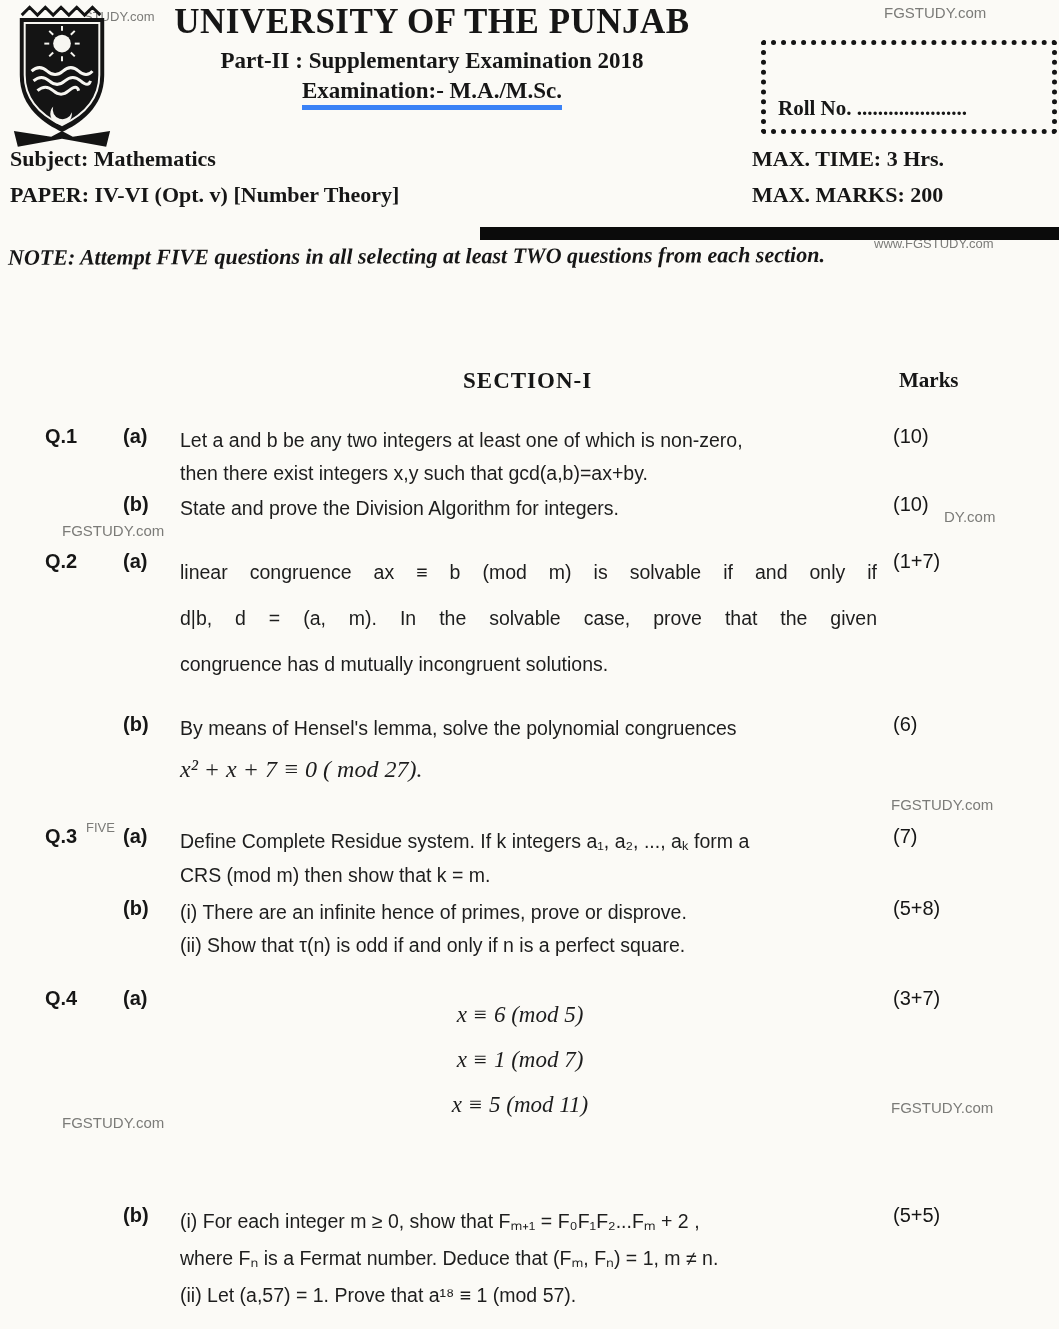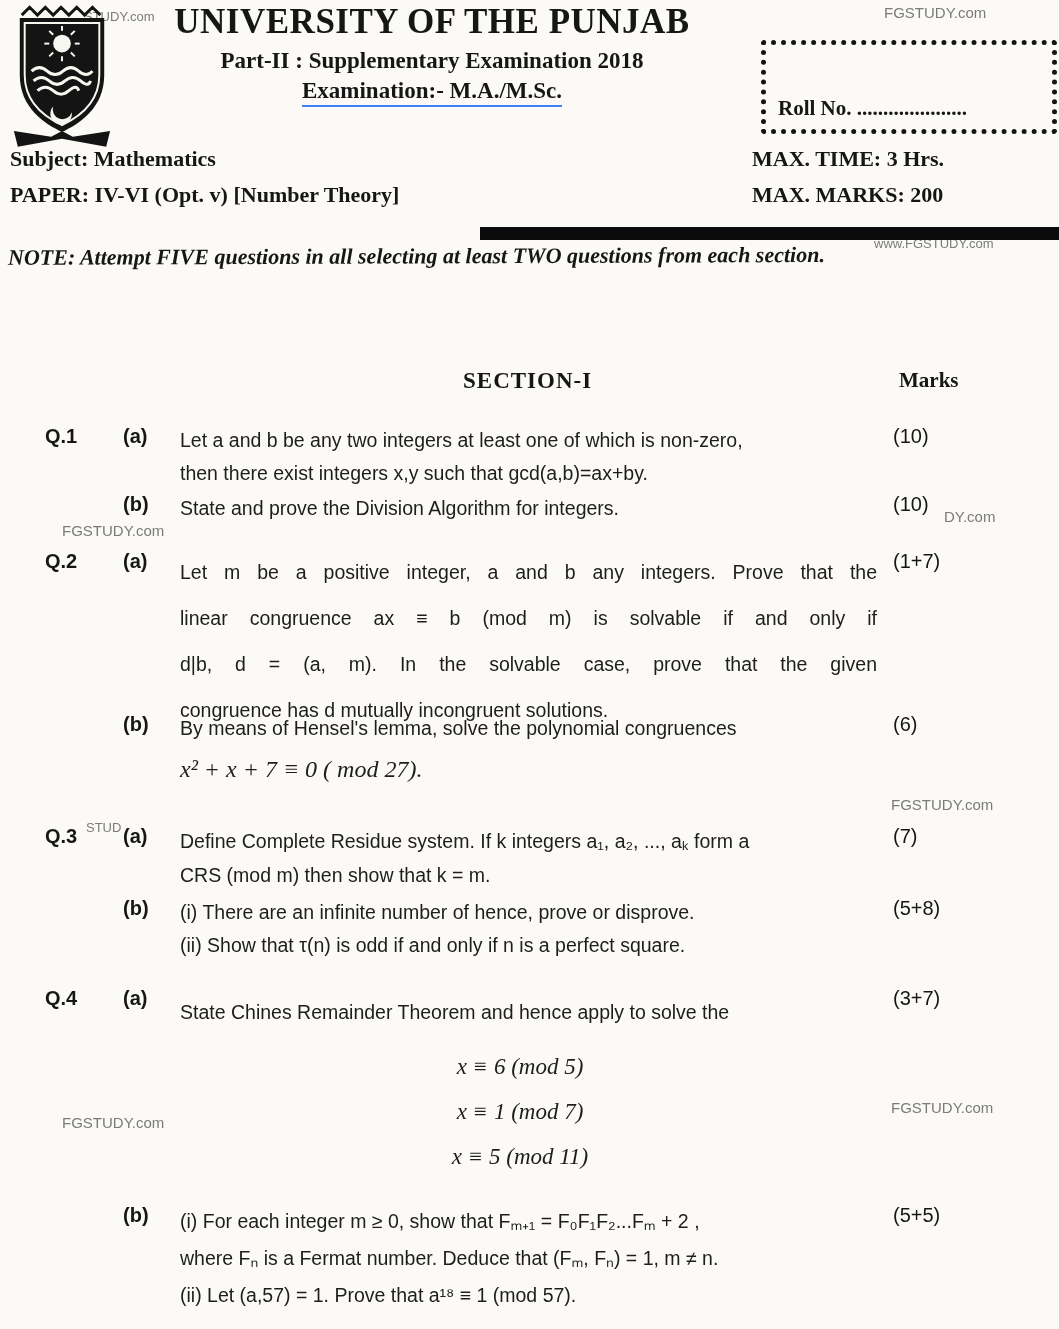--- a/index.html
+++ b/index.html
@@ -8,21 +8,21 @@
     background:#fbfaf6; color:#161616; overflow:hidden;
     font-family:"Liberation Sans", sans-serif;
     box-shadow:0 0 8px rgba(0,0,0,.35);
   }
   
   .logo { position:absolute; left:8px; top:2px; }
   .title-block { position:absolute; left:128px; top:0px; width:608px; text-align:center;
     font-family:"Liberation Serif", serif; font-weight:bold; }
   .university { font-size:35px; letter-spacing:.5px; margin-top:2px; white-space:nowrap; }
   .exam1 { font-size:23px; margin-top:6px; }
-  .exam2 { font-size:23px; margin-top:4px; display:inline-block; border-bottom:2px solid #3b82f6; padding-bottom:1px; }
+  .exam2 { font-size:23px; margin-top:4px; display:inline-block; border-bottom:5px solid #3b82f6; padding-bottom:1px; }
   .rollbox { position:absolute; left:761px; top:40px; width:286px; height:84px;
     border:5px dotted #141414; border-radius:4px; }
   .roll-label { position:absolute; left:12px; bottom:8px; font-family:"Liberation Serif", serif;
     font-weight:bold; font-size:21px; white-space:nowrap; }
   .meta { position:absolute; font-family:"Liberation Serif", serif; font-weight:bold; font-size:22px; white-space:nowrap; }
   .subject   { left:10px;  top:146px;font-family:Liberation Serif, serif; }
   .paperline { left:10px;  top:182px; }
   .maxtime   { left:752px; top:146px; }
   .maxmarks  { left:752px; top:182px; }
   .note-strip { position:absolute; left:480px; top:227px; width:579px; height:13px; background:#0b0b0b; }
@@ -57,21 +57,21 @@
 <body>
 
 <div class="page">
 
   <span class="wm" style="left:884px; top:4px;">FGSTUDY.com</span>
   <span class="wm small" style="left:84px; top:9px;">STUDY.com</span>
   <span class="wm small" style="left:874px; top:236px;">www.FGSTUDY.com</span>
   <span class="wm" style="left:62px; top:522px;">FGSTUDY.com</span>
   <span class="wm" style="left:944px; top:508px;">DY.com</span>
   <span class="wm" style="left:891px; top:796px;">FGSTUDY.com</span>
-  <span class="wm small" style="left:86px; top:820px;">STUD</span>
+  <span class="wm small" style="left:86px; top:820px;">FIVE</span>
   <span class="wm" style="left:891px; top:1099px;">FGSTUDY.com</span>
   <span class="wm" style="left:62px; top:1114px;">FGSTUDY.com</span>
 
   <div class="logo">
     <svg width="108" height="148" viewBox="0 0 110 150">
       <path d="M14 13 L22 5 L30 13 L38 5 L46 13 L54 5 L62 13 L70 5 L78 13 L86 5 L94 13" stroke="#141414" stroke-width="3" fill="none"></path>
       <path d="M12 16 h86 v58 c0 34 -26 50 -43 58 c-17 -8 -43 -24 -43 -58 Z" fill="#141414"></path>
       <path d="M17 21 h76 v53 c0 30 -23 44 -38 51 c-15 -7 -38 -21 -38 -51 Z" fill="none" stroke="#f7f6f1" stroke-width="2"></path>
       <circle cx="55" cy="42" r="9" fill="#f7f6f1"></circle>
       <g stroke="#f7f6f1" stroke-width="2">
@@ -130,21 +130,20 @@
     <div class="ptext">
       <div class="pline">State and prove the Division Algorithm for integers.</div>
     </div>
     <div class="pmarks">(10)</div>
   </div>
 
   <div class="part" style="top:549px">
     <div class="qnum">Q.2</div>
     <div class="plabel">(a)</div>
     <div class="ptext wide">
-      <div class="pline">Let m be a positive integer, a and b any integers. Prove that the</div>
       <div class="pline">linear congruence ax ≡ b (mod m) is solvable if and only if</div>
       <div class="pline">d|b, d = (a, m). In the solvable case, prove that the given</div>
       <div class="pline noj">congruence has d mutually incongruent solutions.</div>
     </div>
     <div class="pmarks">(1+7)</div>
   </div>
 
   <div class="part" style="top:712px">
     <div class="plabel">(b)</div>
     <div class="ptext">
@@ -160,31 +159,30 @@
     <div class="ptext q3lines">
       <div class="pline">Define Complete Residue system. If k integers a₁, a₂, ..., aₖ form a</div>
       <div class="pline">CRS (mod m) then show that k = m.</div>
     </div>
     <div class="pmarks">(7)</div>
   </div>
 
   <div class="part" style="top:896px">
     <div class="plabel">(b)</div>
     <div class="ptext">
-      <div class="pline">(i) There are an infinite number of hence, prove or disprove.</div>
+      <div class="pline">(i) There are an infinite hence of primes, prove or disprove.</div>
       <div class="pline">(ii) Show that τ(n) is odd if and only if n is a perfect square.</div>
     </div>
     <div class="pmarks">(5+8)</div>
   </div>
 
   <div class="part" style="top:986px">
     <div class="qnum">Q.4</div>
     <div class="plabel">(a)</div>
     <div class="ptext spread">
-      <div class="pline">State Chines Remainder Theorem and hence apply to solve the</div>
       <div class="eqs">
         <div class="eq">x ≡ 6 (mod 5)</div>
         <div class="eq">x ≡ 1 (mod 7)</div>
         <div class="eq">x ≡ 5 (mod 11)</div>
       </div>
     </div>
     <div class="pmarks">(3+7)</div>
   </div>
 
   <div class="part" style="top:1203px">

